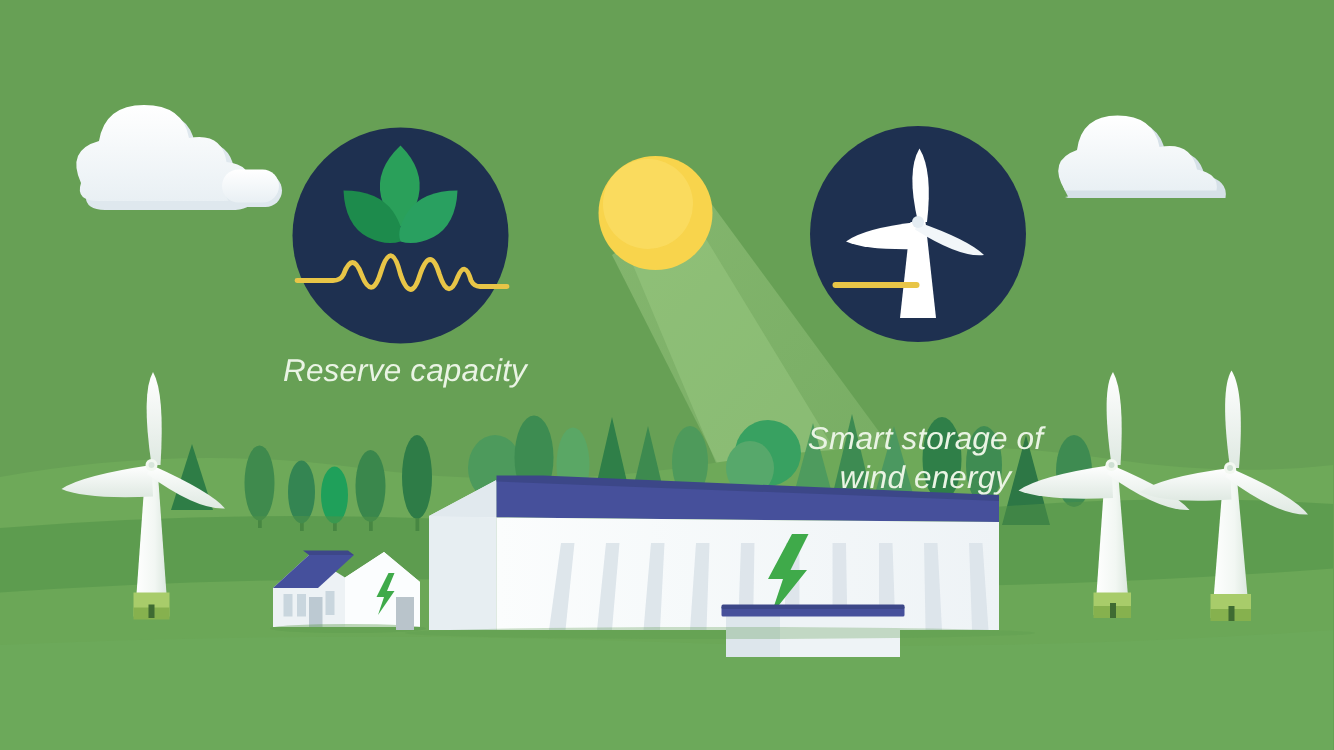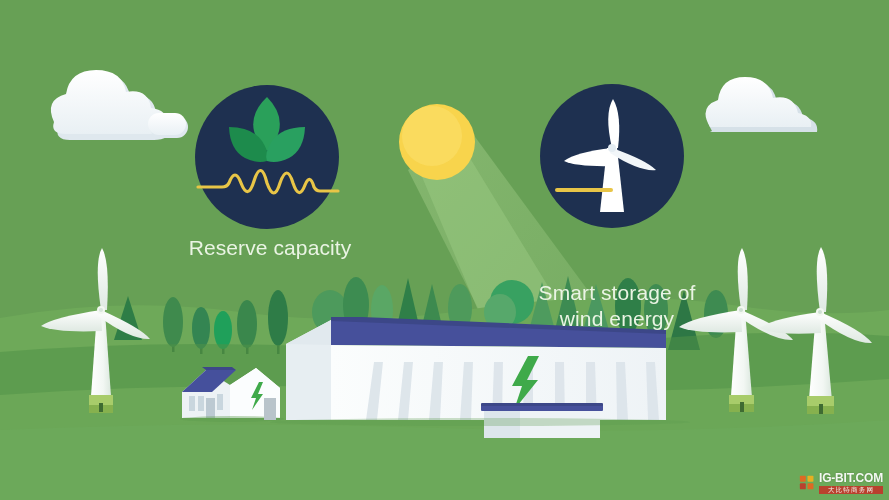--- a/index.html
+++ b/index.html
@@ -22,20 +22,21 @@
     position: absolute;
     left: 0;
     top: 0;
     width: 889px;
     height: 500px;
   }
   .caption {
     position: absolute;
     color: #eaf4e4;
     font-family: "Liberation Sans", sans-serif;
+    font-style: italic;
     font-size: 21px;
     line-height: 26px;
     text-align: center;
     white-space: pre-line;
     letter-spacing: 0.1px;
     pointer-events: none;
   }
   #caption-left {
     left: 160px;
     top: 235px;
@@ -326,28 +327,14 @@
 
       <rect x="555" y="188" width="58" height="4" rx="2" fill="#e8c547"></rect>
     </g>
   </svg>
 
   <div class="caption" id="caption-left">Reserve capacity</div>
 
   <div class="caption" id="caption-right">Smart storage of
 wind energy</div>
 
-  <div id="watermark">
-    <span class="wm-mark">
-      <svg viewBox="0 0 20 20" width="17" height="17">
-        <rect x="1" y="2" width="7" height="7" rx="1" fill="#e8641f"></rect>
-        <rect x="10" y="2" width="7" height="7" rx="1" fill="#f2b01c"></rect>
-        <rect x="1" y="11" width="7" height="7" rx="1" fill="#c0392b"></rect>
-        <rect x="10" y="11" width="7" height="7" rx="1" fill="#e8641f"></rect>
-      </svg>
-    </span>
-    <span class="wm-text">
-      <span class="wm-title">IG-BIT.COM</span>
-      <span class="wm-sub">大比特商务网</span>
-    </span>
-  </div>
 
 </div>
 
 </body></html>

